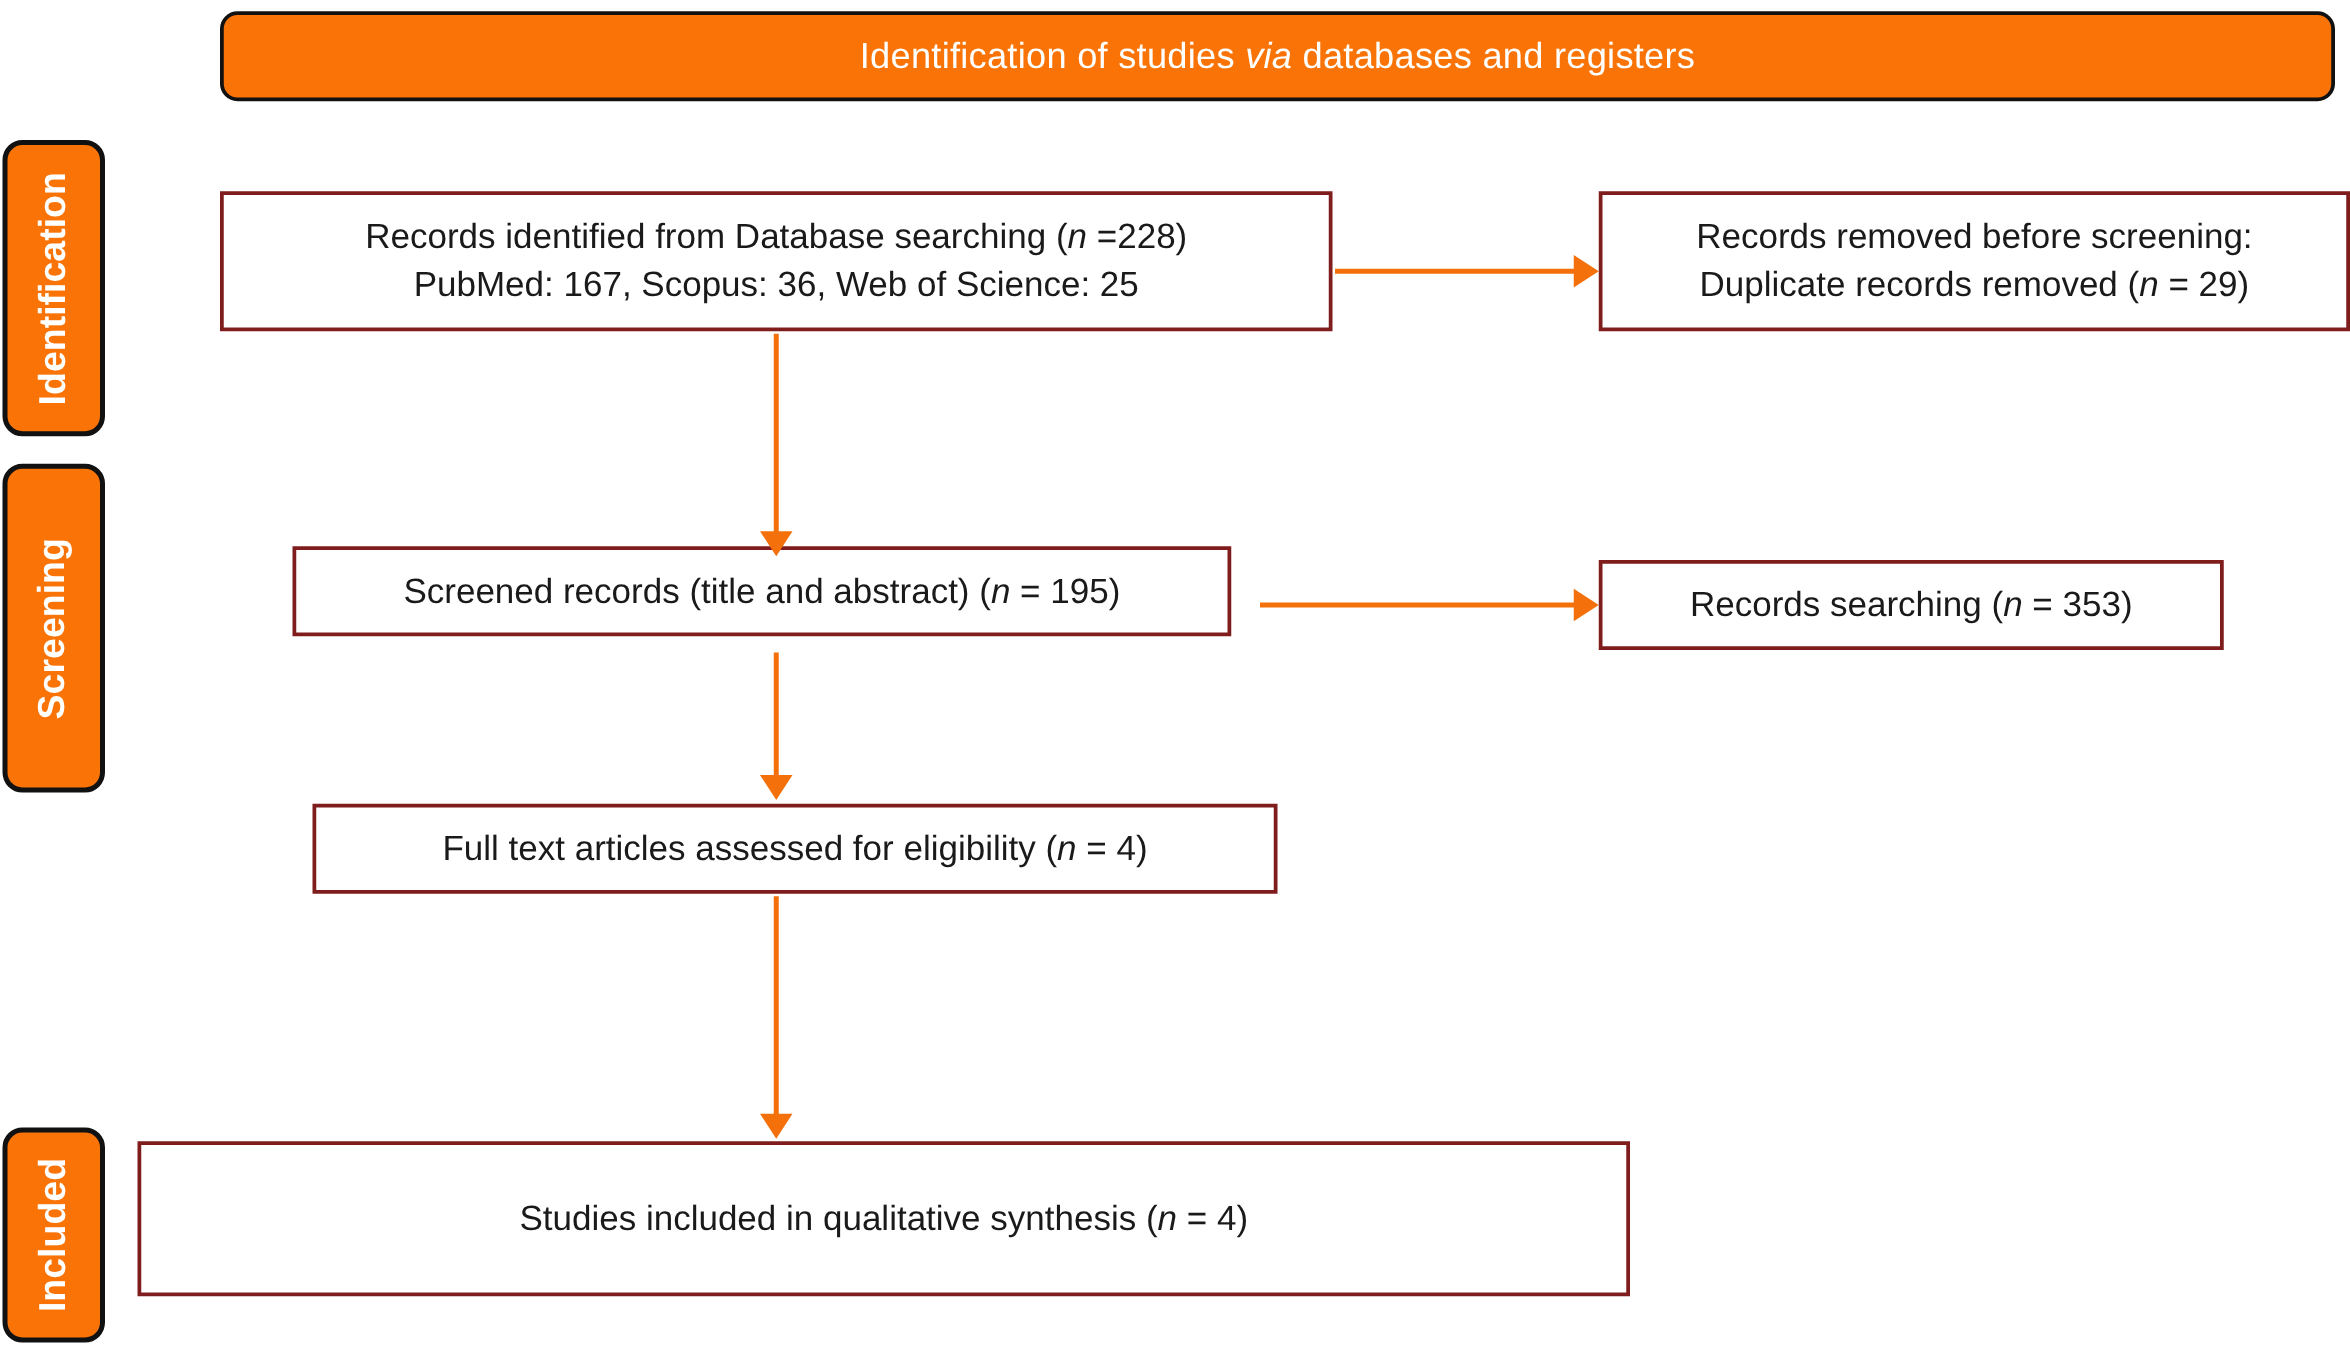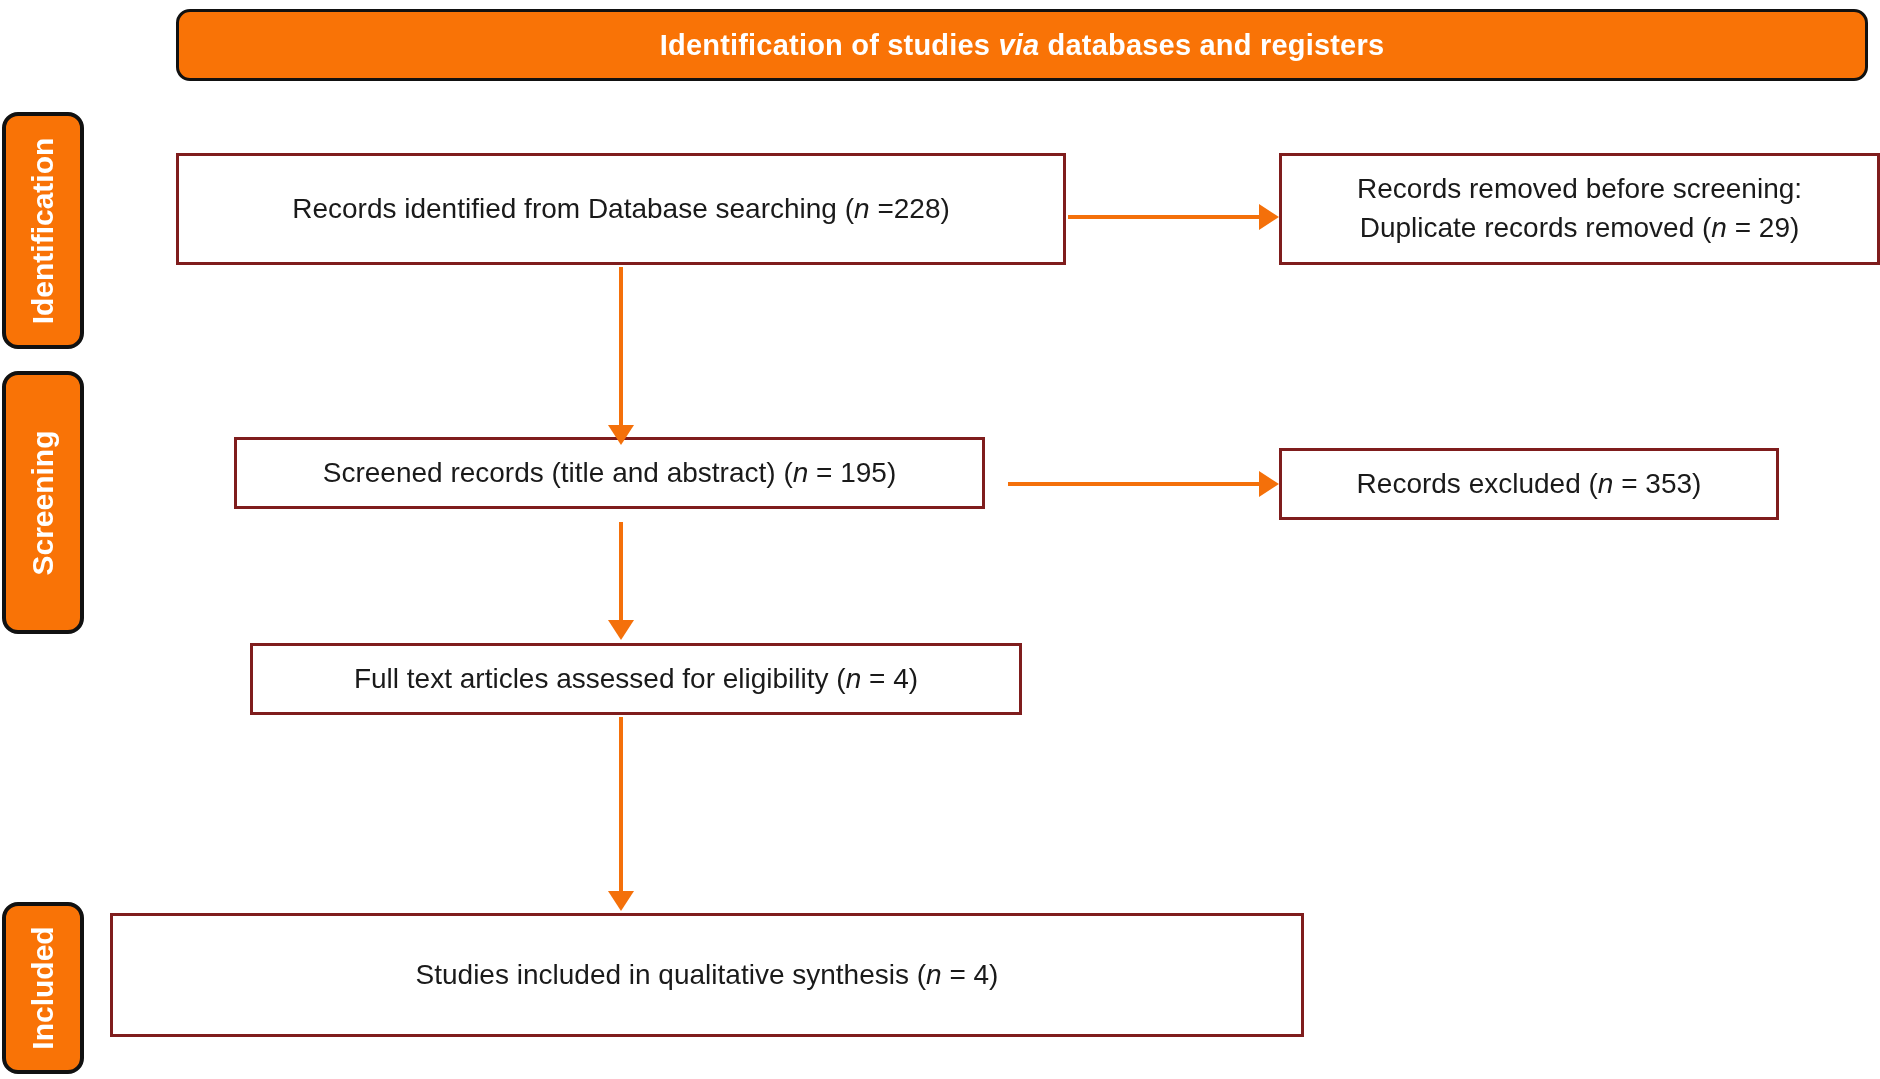--- a/index.html
+++ b/index.html
@@ -29,21 +29,21 @@
     border: 3px solid #111111;
     border-radius: 14px;
     box-sizing: border-box;
     display: flex;
     align-items: center;
     justify-content: center;
   }
   .banner-text {
     color: #ffffff;
     font-size: 29px;
-    font-weight: bold;
+    font-weight: normal;
     letter-spacing: 0.2px;
     white-space: pre;
   }
   .banner-text .ital { font-style: italic; }
 
   
   .stage {
     position: absolute;
     left: 2px;
     width: 82px;
@@ -145,33 +145,34 @@
   </div>
   <div class="stage" id="stage-screening">
     <span class="stage-label">Screening</span>
   </div>
   <div class="stage" id="stage-included">
     <span class="stage-label">Included</span>
   </div>
 
   <div class="box" id="box-identified">
     <div class="box-line"><span>Records identified from Database searching (</span><span class="ital">n</span><span> =228)</span></div>
+    <div class="box-line">PubMed: 167, Scopus: 36, Web of Science: 25</div>
   </div>
 
   <div class="box" id="box-removed">
     <div class="box-line">Records removed before screening:</div>
     <div class="box-line"><span>Duplicate records removed (</span><span class="ital">n</span><span> = 29)</span></div>
   </div>
 
   <div class="box" id="box-screened">
     <div class="box-line"><span>Screened records (title and abstract) (</span><span class="ital">n</span><span> = 195)</span></div>
   </div>
 
   <div class="box" id="box-excluded">
-    <div class="box-line"><span>Records excluded (</span><span class="ital">n</span><span> = 353)</span></div>
+    <div class="box-line"><span>Records searching (</span><span class="ital">n</span><span> = 353)</span></div>
   </div>
 
   <div class="box" id="box-fulltext">
     <div class="box-line"><span>Full text articles assessed for eligibility (</span><span class="ital">n</span><span> = 4)</span></div>
   </div>
 
   <div class="box" id="box-included-final">
     <div class="box-line"><span>Studies included in qualitative synthesis (</span><span class="ital">n</span><span> = 4)</span></div>
   </div>
 

